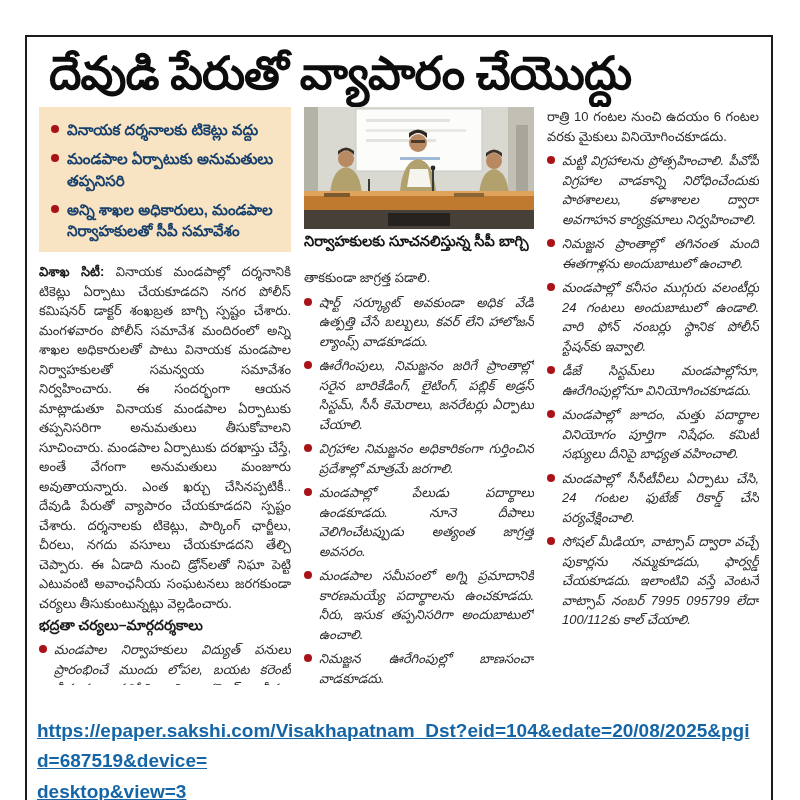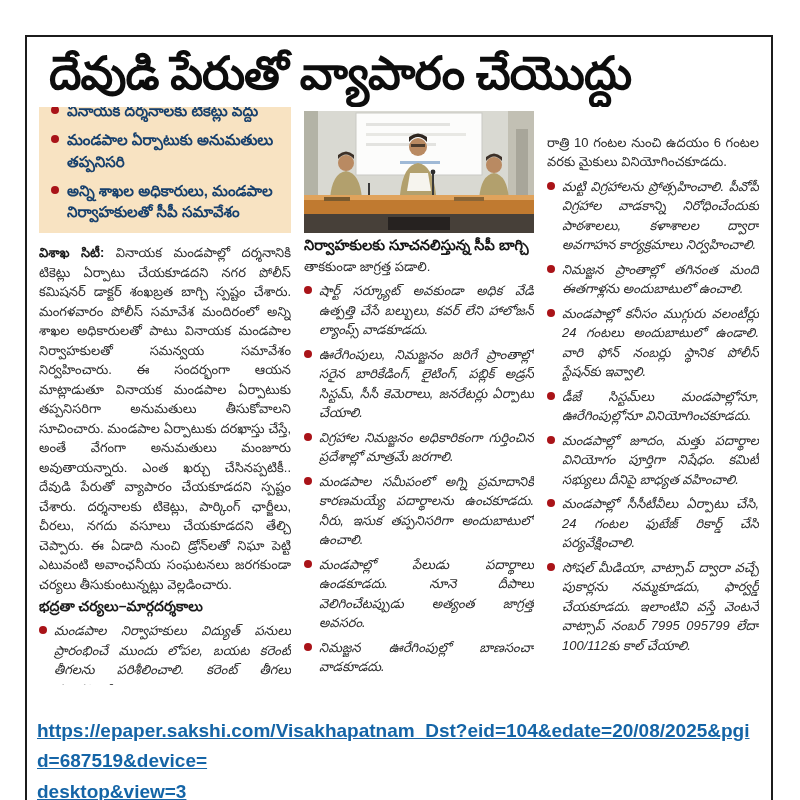--- a/index.html
+++ b/index.html
@@ -8,21 +8,21 @@
   .frame {
     position:absolute; left:25px; top:35px; width:748px; height:784px;
     border:2px solid #1c1c1c; background:#fff;
     display:flex; flex-direction:column; padding:8px 6px 6px 6px;
   }
   .headline {
     font-size:46px; font-weight:800; color:#0d0d0d; letter-spacing:-1px;
     line-height:1.05; padding:4px 6px 10px 16px; white-space:nowrap; overflow:hidden;
   }
   .cols {
-    display:flex; gap:13px; padding:0 6px; height:578px; overflow:hidden;align-items:center;
+    display:flex; gap:13px; padding:0 6px; height:578px; overflow:hidden;
   }
   .col { overflow:hidden; }
   .col-left  { width:252px; }
   .col-mid   { width:230px; }
   .col-right { flex:1; }
 
   
   .hl-box {
     background:#f8e3c2; padding:12px 10px 10px 12px; margin-bottom:10px;
   }
@@ -38,21 +38,21 @@
   .bodytext { font-size:13px; color:#2a2a2a; line-height:1.5; text-align:justify; }
   .dateline { font-weight:800; color:#1a1a1a; }
   .subhead { font-size:14px; font-weight:800; color:#1a1a1a; margin:4px 0 3px 0; }
   .b-item { position:relative; padding-left:15px; font-size:13px; color:#2a2a2a; line-height:1.5; text-align:justify; margin-bottom:5px;font-style:italic; }
   .b-item .dot { top:5px; }
   .lead-par { margin-bottom:5px; }
 
   
   .photo-wrap { width:100%; margin-bottom:4px; }
   .photo-wrap svg { display:block; width:100%; height:auto; }
-  .caption { font-size:14.5px; font-weight:800; color:#151515; margin-bottom:0; }
+  .caption { font-size:14.5px; font-weight:800; color:#151515; margin-bottom:15px; }
 
   
   .url-row {
     margin-top:auto; text-align:left; padding:6px 4px 4px 4px;
   }
   .url-link {
     font-size:19px; font-weight:700; color:#1565a7; text-decoration:underline;
     line-height:1.6; word-break:break-all; cursor:pointer;
   }
 </style>
@@ -155,25 +155,25 @@
             <div class="b-item">
               <span class="dot"></span>
               <span>ఊరేగింపులు, నిమజ్జనం జరిగే ప్రాంతాల్లో సరైన బారికేడింగ్, లైటింగ్, పబ్లిక్ అడ్రస్ సిస్టమ్, సీసీ కెమెరాలు, జనరేటర్లు ఏర్పాటు చేయాలి.</span>
             </div>
             <div class="b-item">
               <span class="dot"></span>
               <span>విగ్రహాల నిమజ్జనం అధికారికంగా గుర్తించిన ప్రదేశాల్లో మాత్రమే జరగాలి.</span>
             </div>
             <div class="b-item">
               <span class="dot"></span>
+              <span>మండపాల్లో పేలుడు పదార్థాలు ఉండకూడదు. నూనె దీపాలు వెలిగించేటప్పుడు అత్యంత జాగ్రత్త అవసరం.</span>
+            </div>
+            <div class="b-item">
+              <span class="dot"></span>
               <span>మండపాల సమీపంలో అగ్ని ప్రమాదానికి కారణమయ్యే పదార్థాలను ఉంచకూడదు. నీరు, ఇసుక తప్పనిసరిగా అందుబాటులో ఉంచాలి.</span>
-            </div>
-            <div class="b-item">
-              <span class="dot"></span>
-              <span>మండపాల్లో పేలుడు పదార్థాలు ఉండకూడదు. నూనె దీపాలు వెలిగించేటప్పుడు అత్యంత జాగ్రత్త అవసరం.</span>
             </div>
             <div class="b-item">
               <span class="dot"></span>
               <span>నిమజ్జన ఊరేగింపుల్లో బాణసంచా వాడకూడదు.</span>
             </div>
           </div>
       </div>
 
       <div class="col col-right">
         <div class="bodytext lead-par">రాత్రి 10 గంటల నుంచి ఉదయం 6 గంటల వరకు మైకులు వినియోగించకూడదు.</div>

